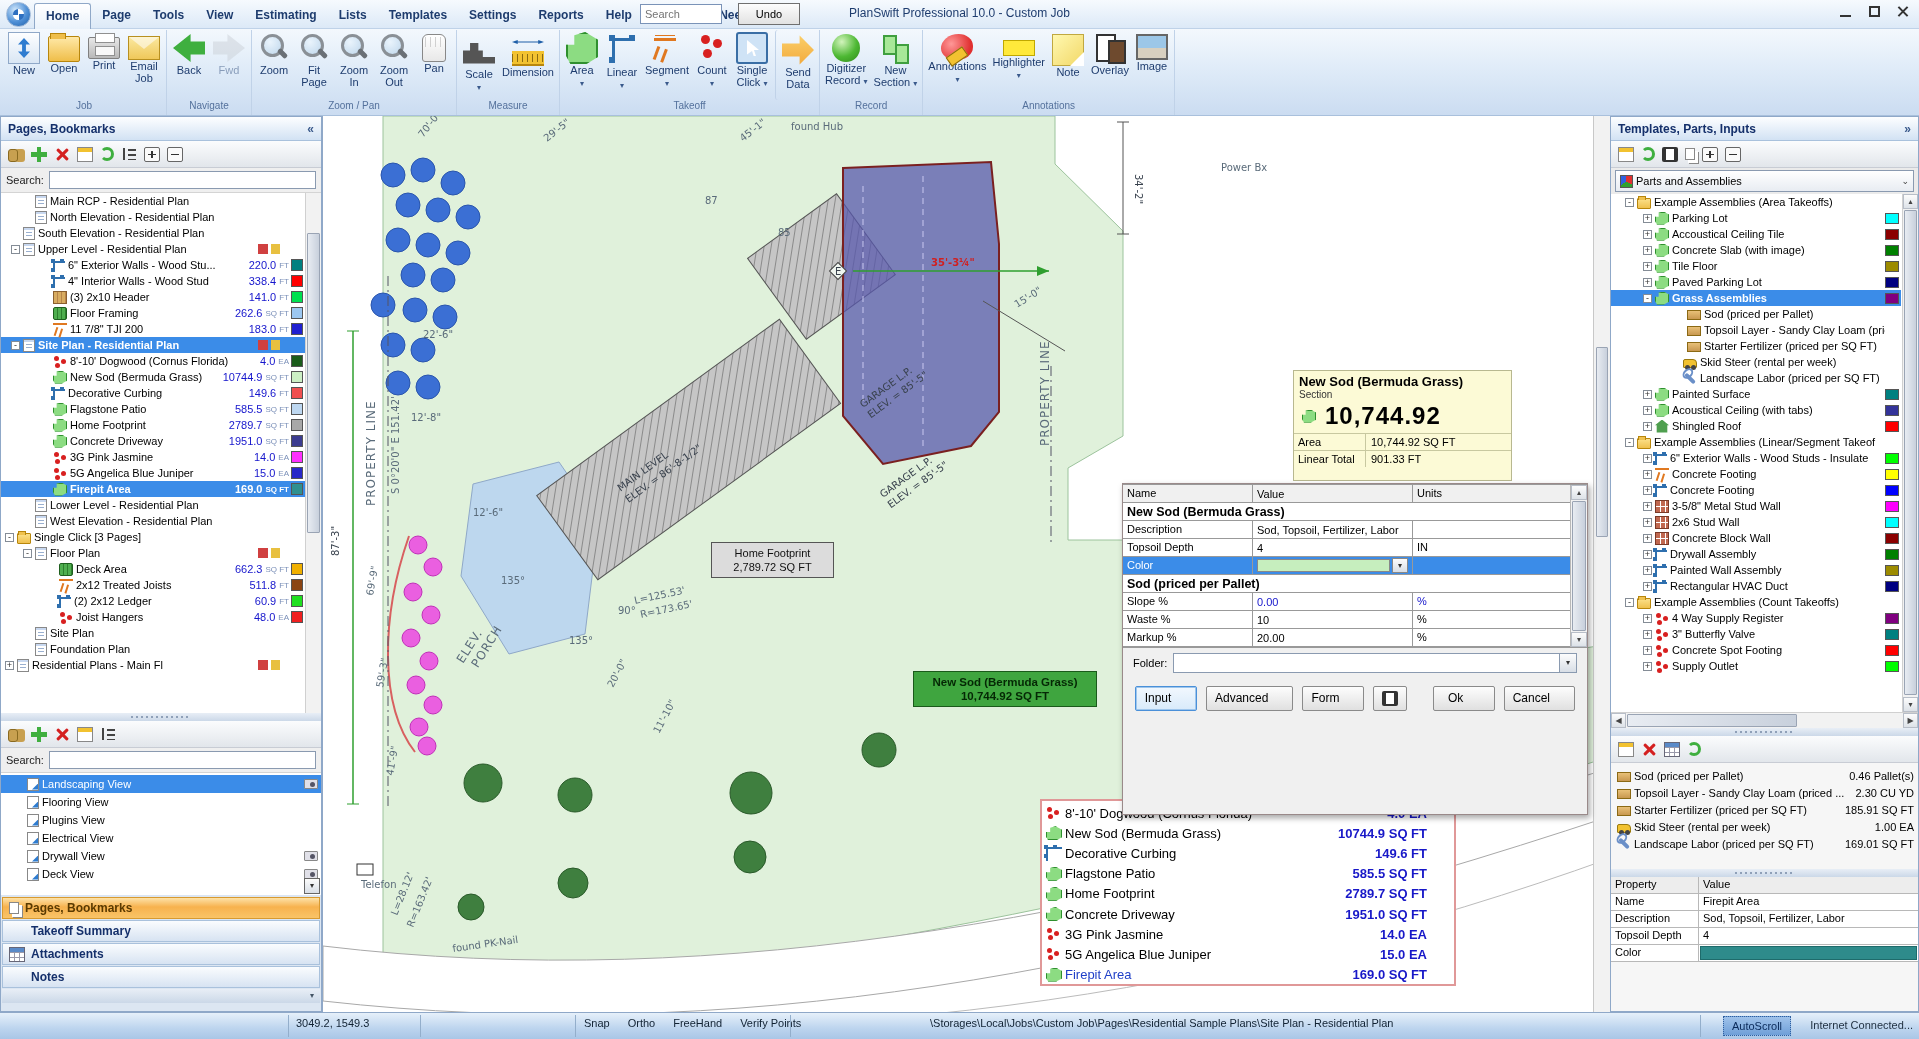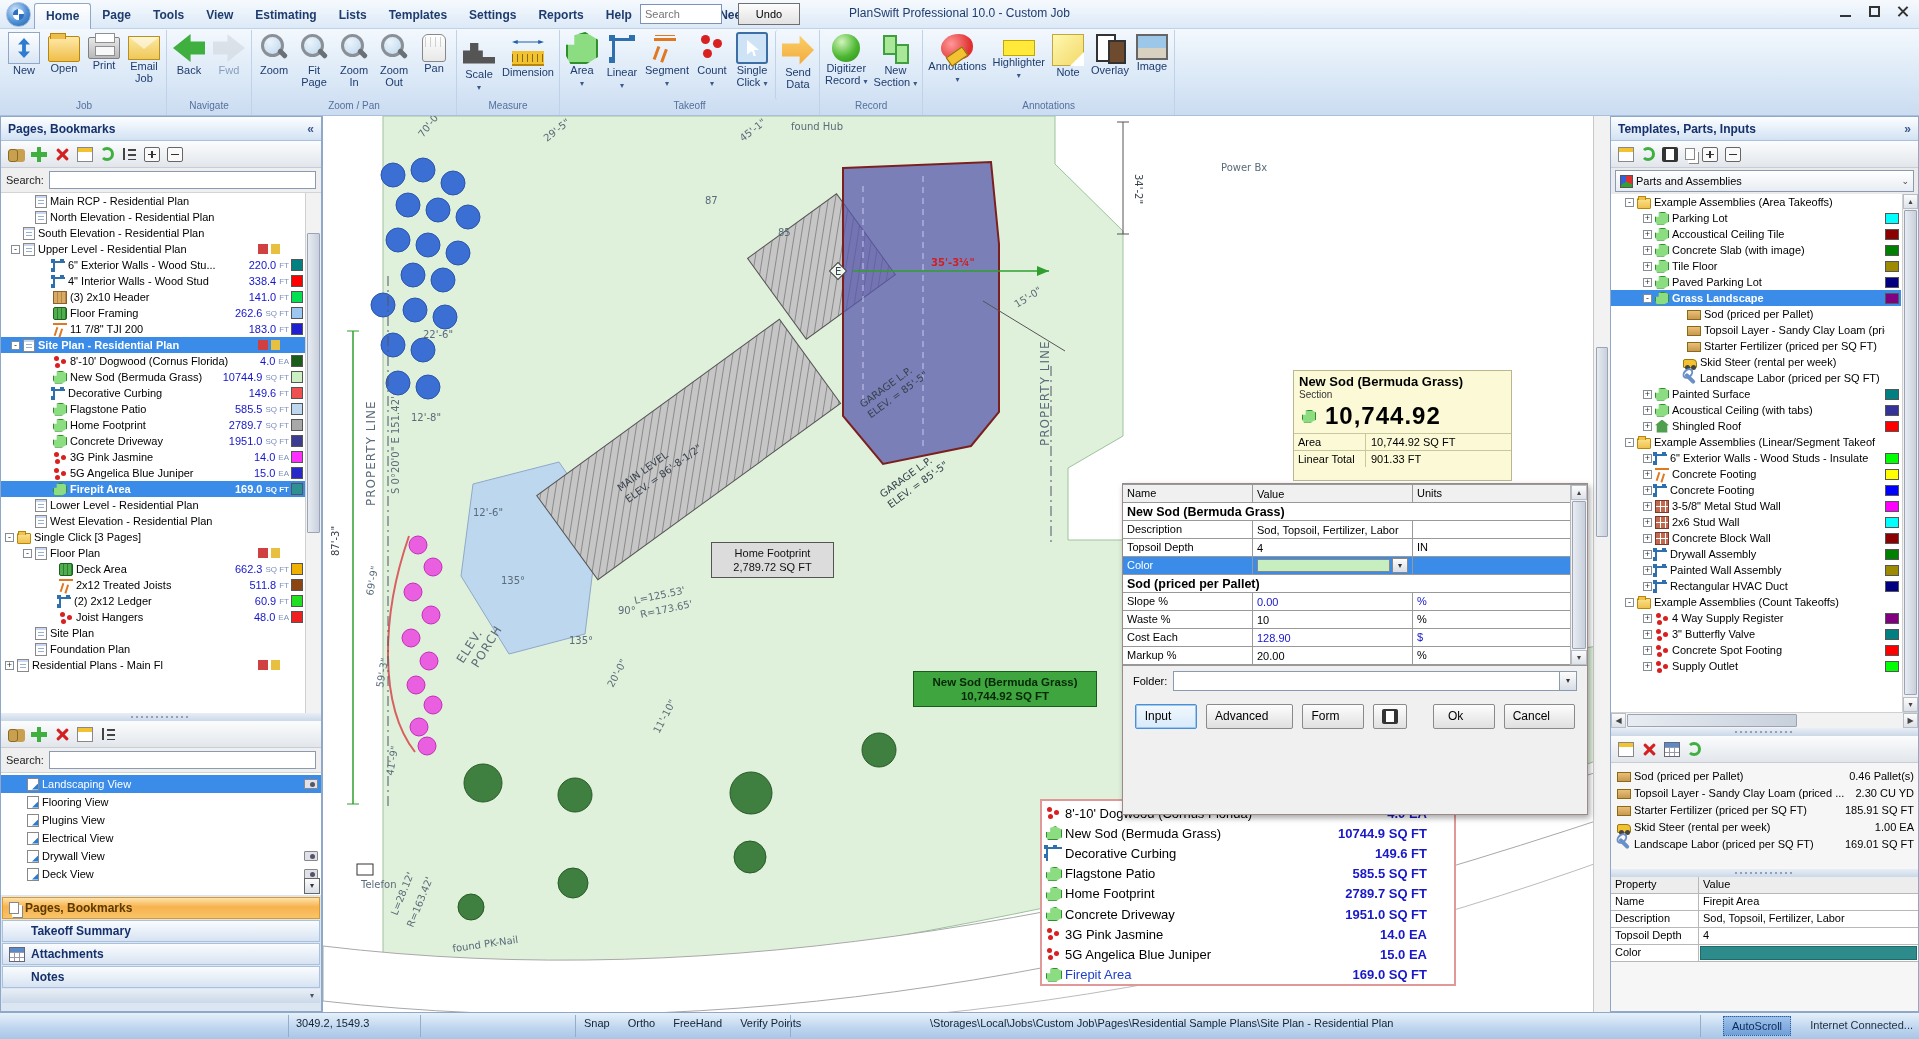--- a/index.html
+++ b/index.html
@@ -1273,28 +1273,20 @@
 
           <div class="prow">
             <div class="pc pname">Waste %</div>
             <div class="pc pval">
               <span>10</span>
               <span class="sw"></span>
             </div>
             <div class="pc punit"><span>%</span></div>
           </div>
 
-          <div class="prow">
-            <div class="pc pname">Cost Each</div>
-            <div class="pc pval">
-              <span data-c="blue">128.90</span>
-              <span class="sw"></span>
-            </div>
-            <div class="pc punit"><span data-c="blue">$</span></div>
-          </div>
 
           <div class="prow">
             <div class="pc pname">Markup %</div>
             <div class="pc pval">
               <span>20.00</span>
               <span class="sw"></span>
             </div>
             <div class="pc punit"><span>%</span></div>
           </div>
 
@@ -1391,21 +1383,21 @@
         <div class="trow rtrow has-style" style="padding-left: 32px;">
           <span class="exp">+</span>
           <span class="ti" data-icon="area"></span>
           <span class="tlabel">Paved Parking Lot</span>
           <span class="chip has-style" style="background: rgb(0, 0, 128);"></span>
         </div>
 
         <div class="trow rtrow selected has-style" style="padding-left: 32px;">
           <span class="exp">-</span>
           <span class="ti" data-icon="area"></span>
-          <span class="tlabel">Grass Landscape</span>
+          <span class="tlabel">Grass Assemblies</span>
           <span class="chip has-style" style="background: rgb(128, 0, 128);"></span>
         </div>
 
         <div class="trow rtrow has-style" style="padding-left: 64px;">
           <span class="exp"></span>
           <span class="ti" data-icon="part"></span>
           <span class="tlabel">Sod (priced per Pallet)</span>
           <span class="chip"></span>
         </div>
 

